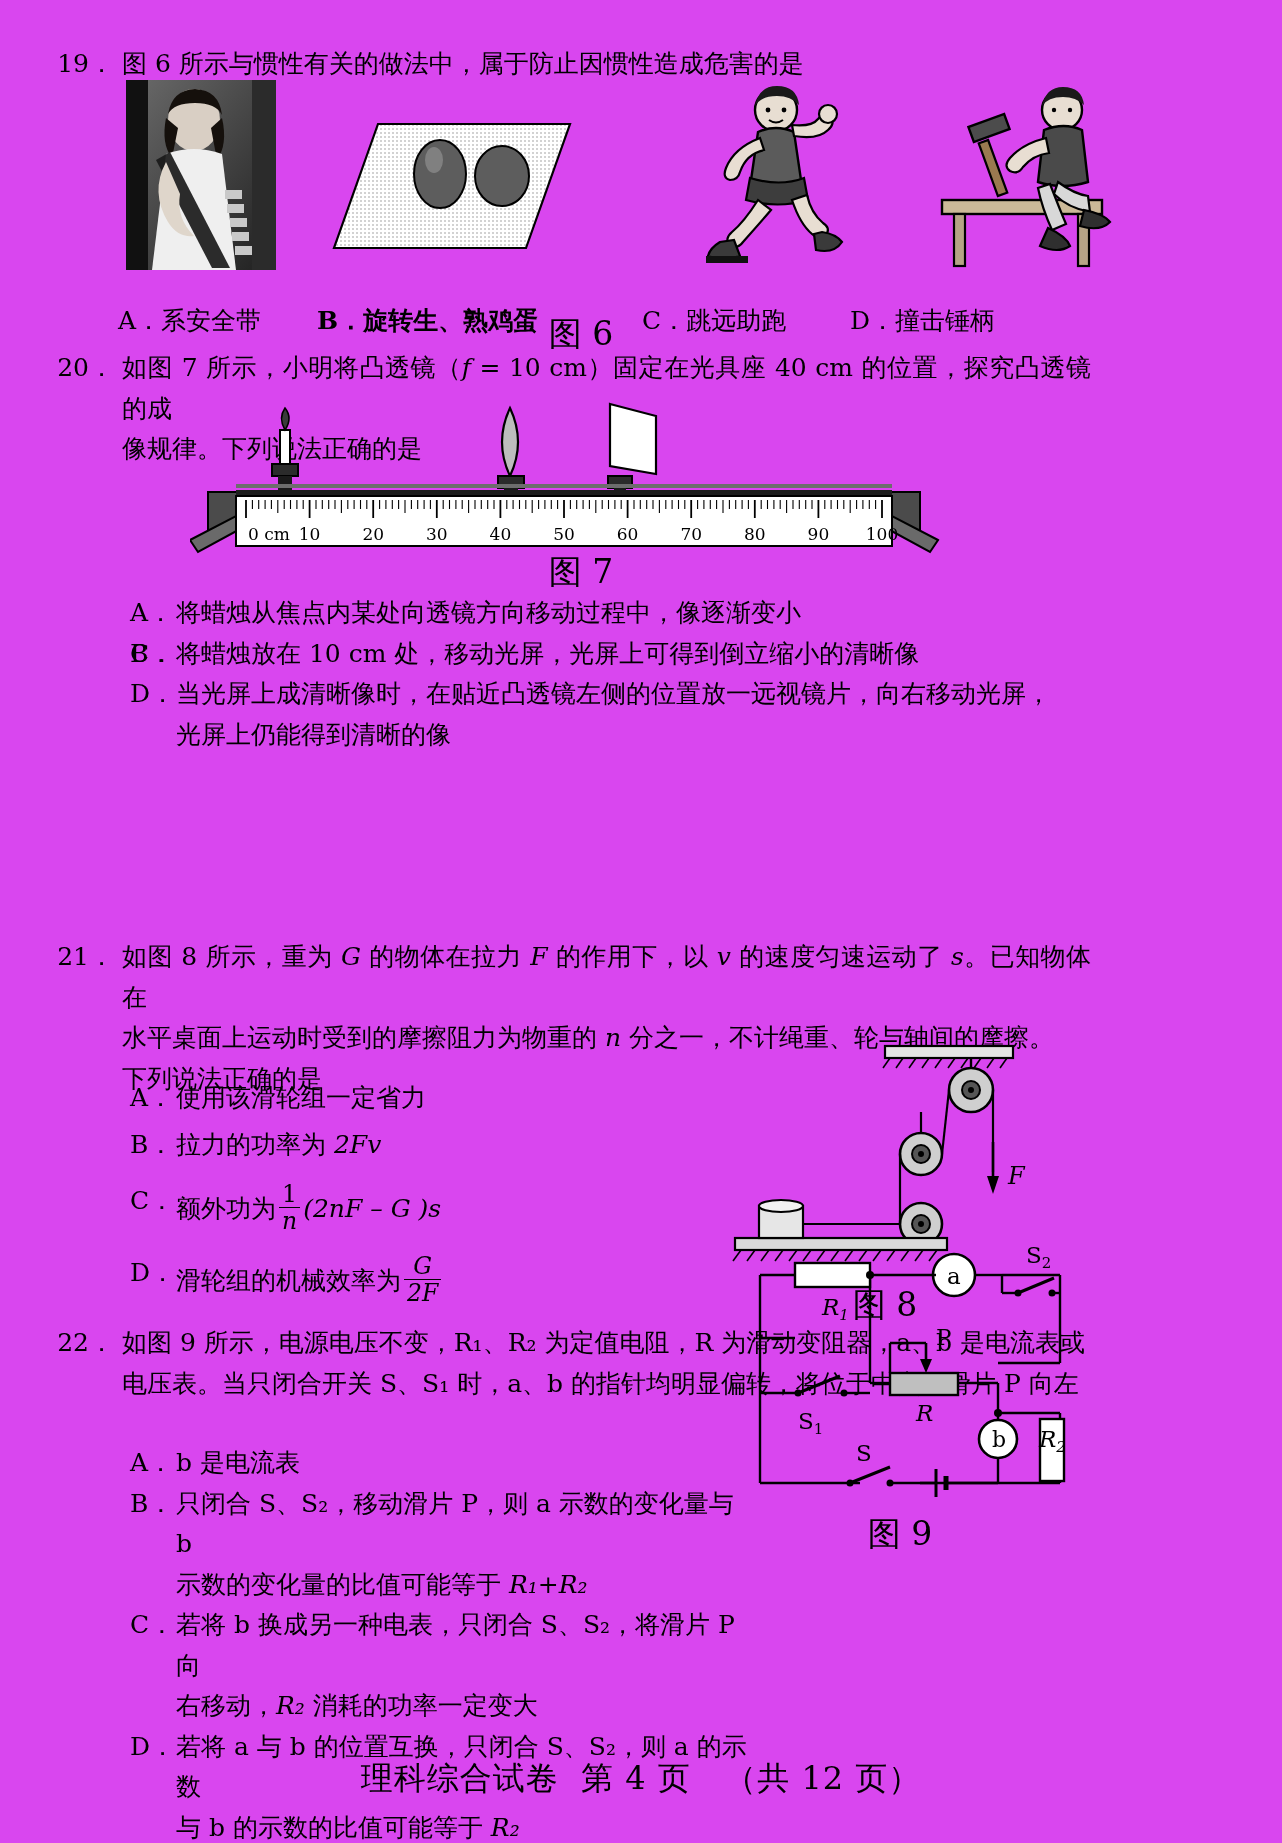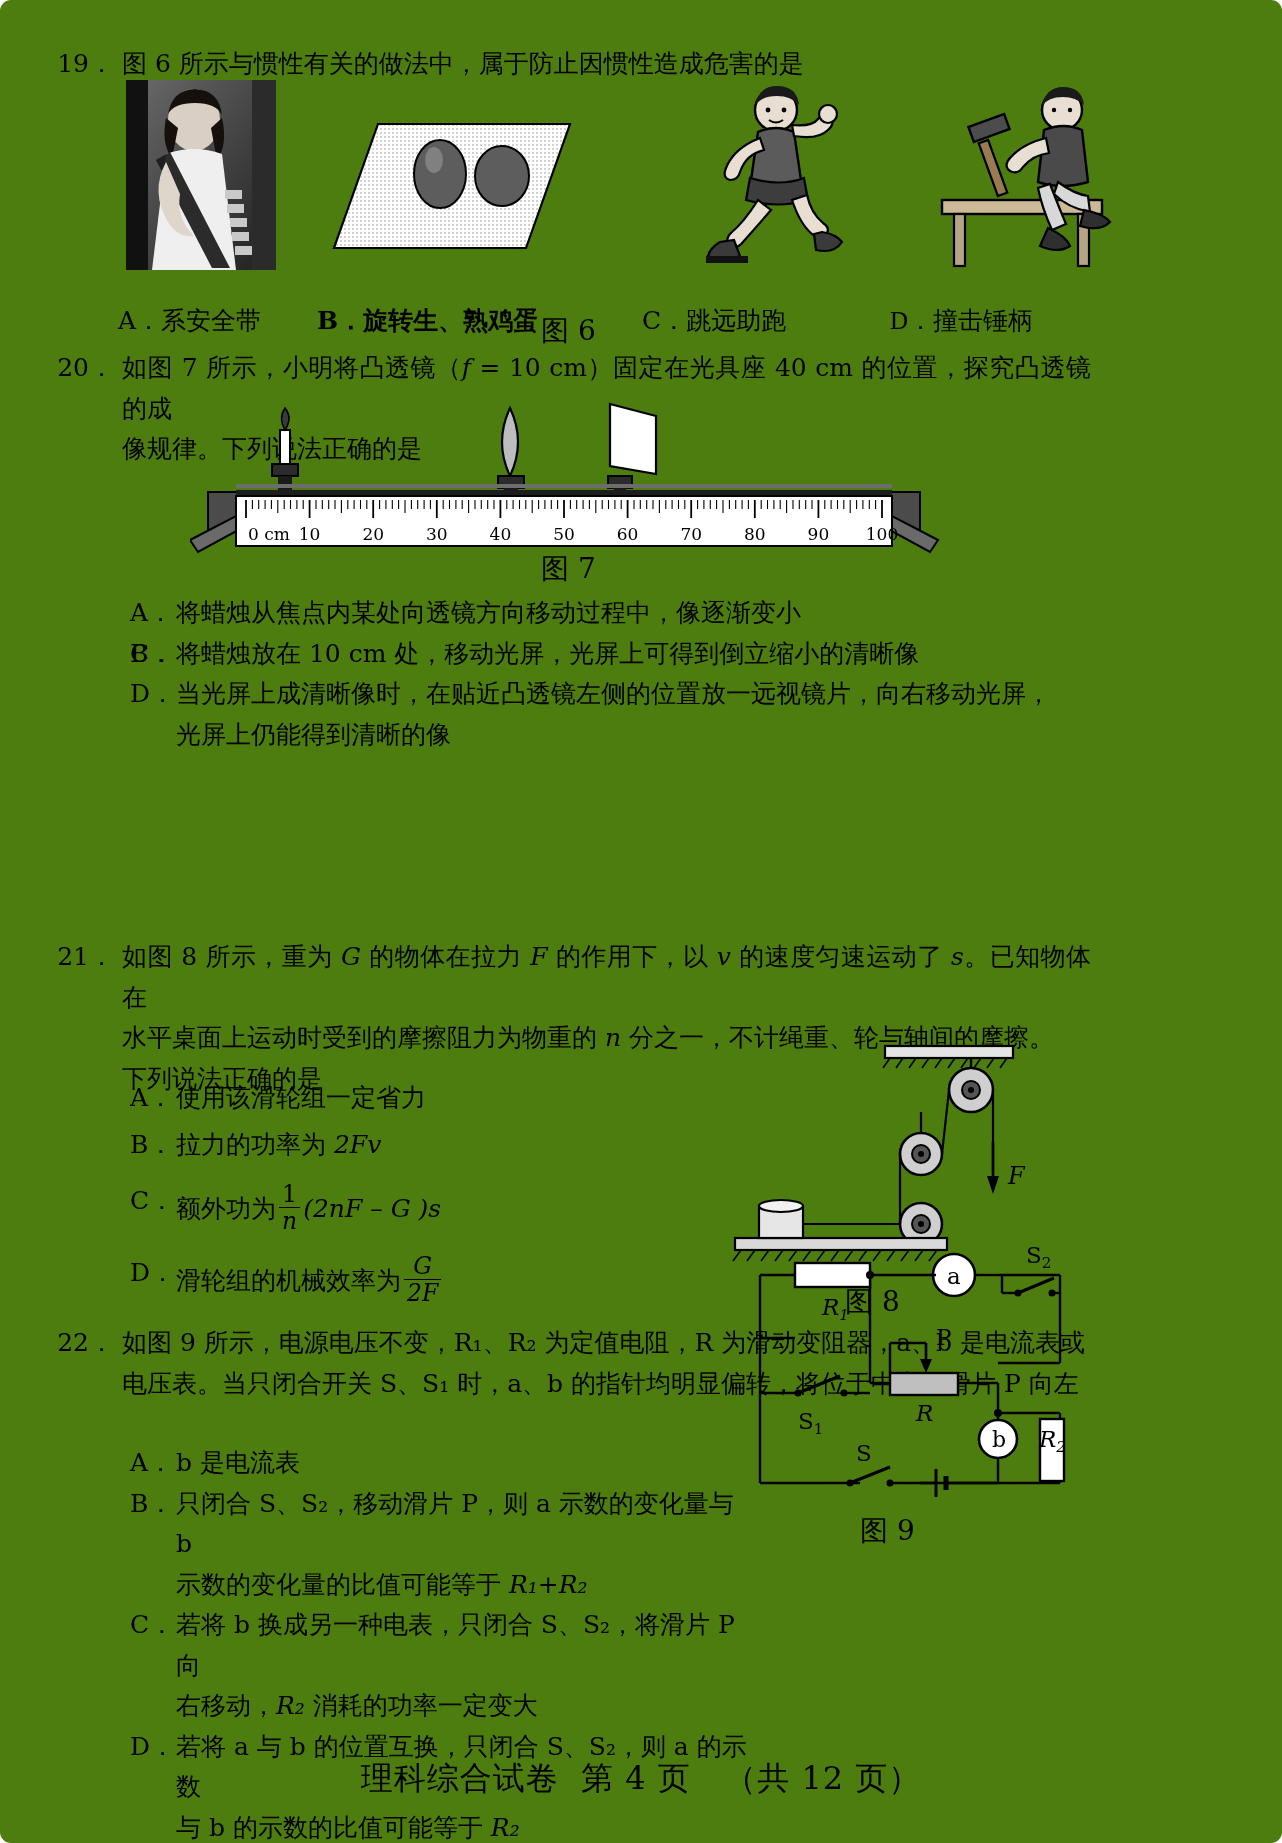--- a/index.html
+++ b/index.html
@@ -9,23 +9,22 @@
   }
   body {
     font-family: "DejaVu Serif", "Liberation Serif", serif;
     color: #000000;
   }
   #page {
     position: relative;
     width: 1282px;
     height: 1843px;
     margin: 0 auto;
-    background: #4d7c0f;
+    background: #d946ef;
     overflow: hidden;
-    border-radius: 11px;
   }
   .qblock {
     position: absolute;
     font-size: 25px;
     line-height: 1.62;
   }
   .qnum {
     position: absolute;
     left: 0;
     top: 0;
@@ -46,22 +45,22 @@
     line-height: 1.62;
     padding-left: 46px;
   }
   .opt .olabel {
     position: absolute;
     left: 0;
     top: 0;
   }
   .figcap {
     position: absolute;
-    font-size: 28px;
-    text-align: left;
+    font-size: 33px;
+    text-align: center;
   }
   i, .it {
     font-style: italic;
     font-family: "DejaVu Serif", "Liberation Serif", serif;
   }
   .frac {
     display: inline-block;
     vertical-align: -0.52em;
     text-align: center;
     font-size: 0.94em;
@@ -235,21 +234,21 @@
   <div class="labelrow">
     <div style="left:58px;">
       <span>A．</span><span>系安全带</span>
     </div>
     <div style="left:257px;font-weight:bold;">
       <span>B．</span><span>旋转生、熟鸡蛋</span>
     </div>
     <div style="left:582px;">
       <span>C．</span><span>跳远助跑</span>
     </div>
-    <div style="left:830px;font-family:Liberation Serif, serif;">
+    <div style="left:790px;">
       <span>D．</span><span>撞击锤柄</span>
     </div>
   </div>
 
   <div class="figcap" style="left:541px; top:312px; width:80px;">图 6</div>
 
   <div class="qblock" style="left:56px; top:348px; width:1035px;">
     <span class="qnum">20．</span>
     <div class="qbody">
       <span>如图 7 所示，小明将凸透镜（</span><span class="it">f</span>&nbsp;<span>= 10 cm）固定在光具座 40 cm 的位置，探究凸透镜的成</span><br>

